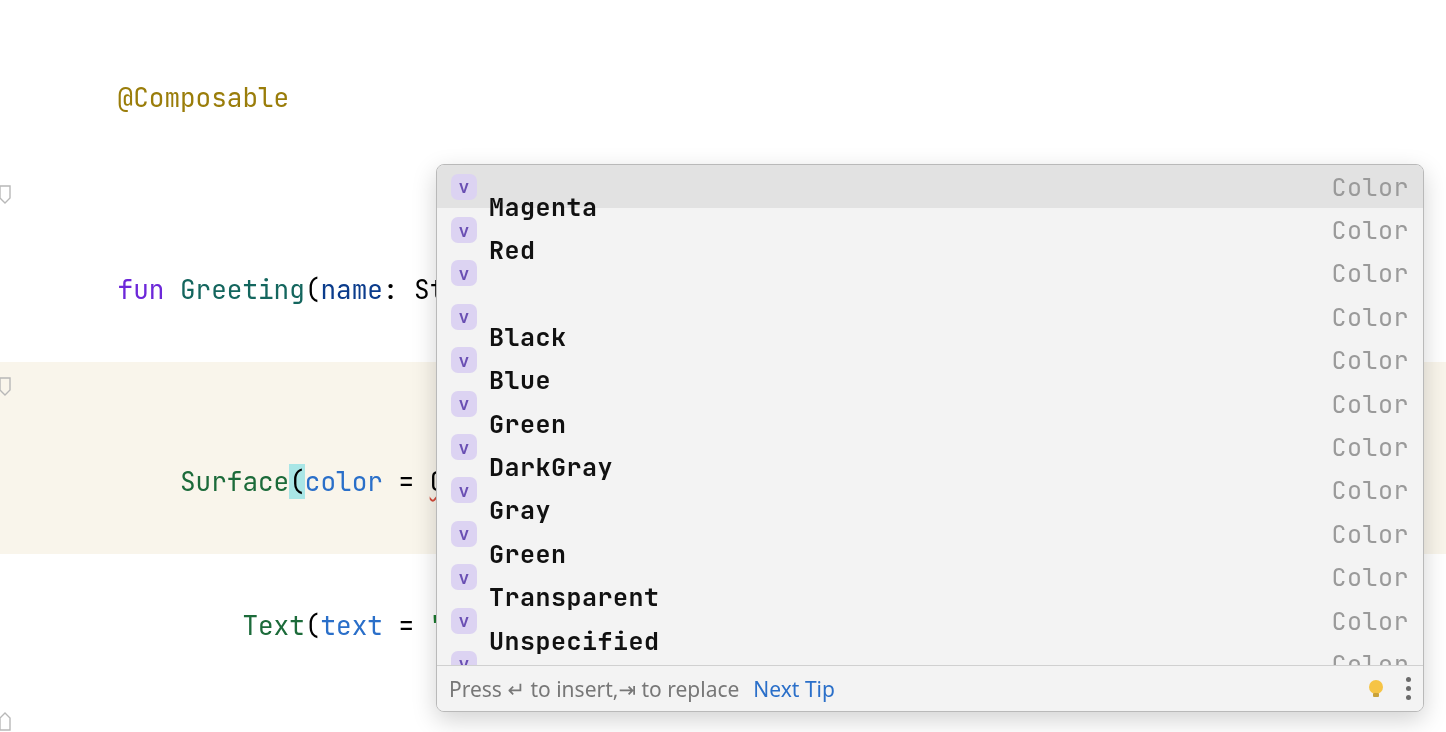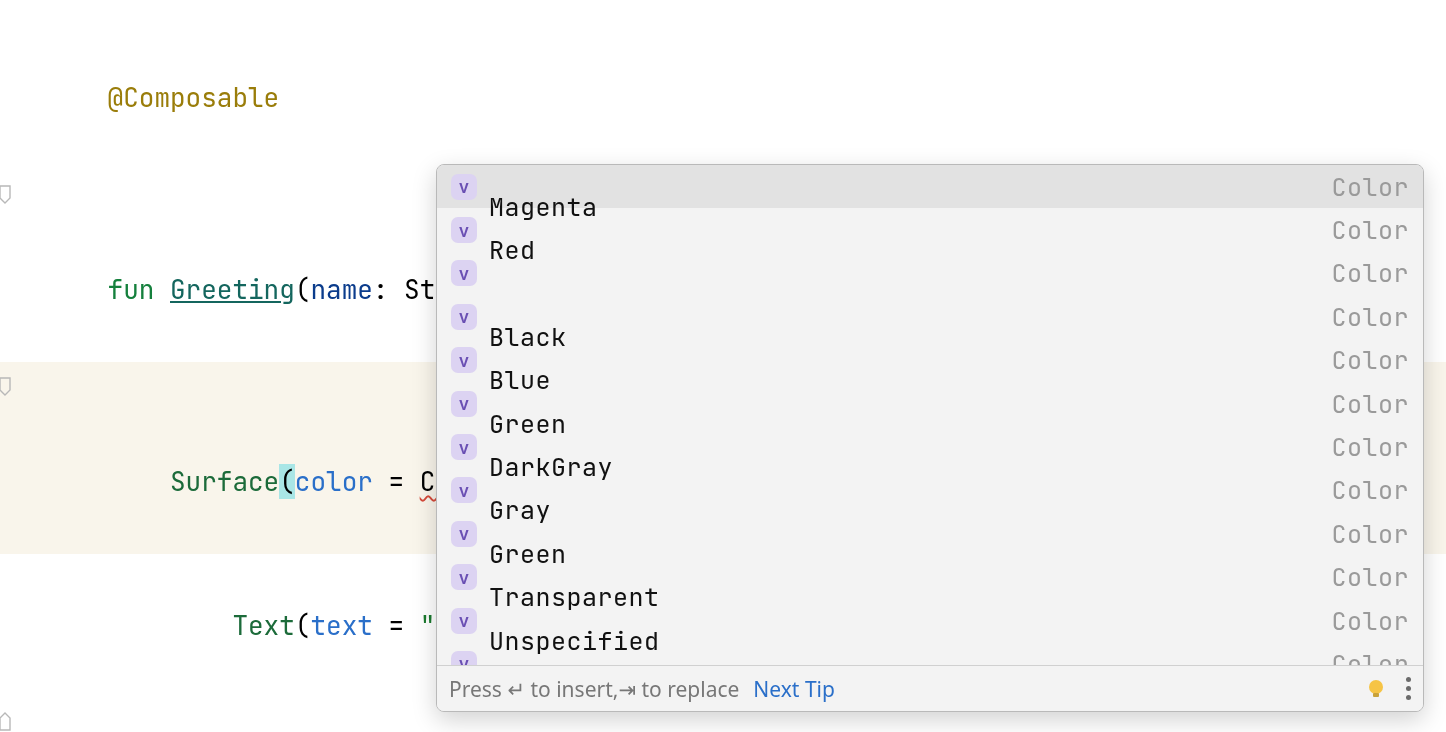--- a/index.html
+++ b/index.html
@@ -1,39 +1,39 @@
 <!DOCTYPE html>
 <html><head>
 <meta charset="utf-8">
 <style>
   * { margin:0; padding:0; box-sizing:border-box; }
   html,body { width:1446px; height:732px; background:#ffffff; font-family:"JetBrains Mono","Menlo","Consolas",monospace; overflow:hidden; }
   .editor { position:relative; width:100%; height:100%; }
   .code { padding:26px 0 0 0; font-size:26px; line-height:48px; letter-spacing:0; }
-  .line { position:relative; white-space:pre; padding-left:14px; }
+  .line { position:relative; white-space:pre; padding-left:24px; }
   .line.full-hl { background:#f9f5eb; }
   .gutter-icon { position:absolute; left:-2px; top:14px; width:14px; height:20px; }
   .gutter-icon svg { display:block; }
   .tok-annot   { color:#9a7d0a; }
-  .tok-keyword { color:#15803d; }
-  .tok-funcdecl{ color:#14665e;text-decoration:underline; }
+  .tok-keyword { color:#6d28d9; }
+  .tok-funcdecl{ color:#14665e; }
   .tok-param   { color:#0b3c8c; }
   .tok-call    { color:#1c6b3a; }
   .tok-namedarg{ color:#2a6fc9; }
   .tok-ref     { color:#000; }
   .tok-str     { color:#1a7a2e; }
   .tok-punct   { color:#000; }
   .paren-match { background:#a9e6e6; }
   .err-underline { text-decoration:underline wavy #d54a3a; text-decoration-thickness:2px; text-underline-offset:4px; }
   .popup { position:absolute; left:436px; top:164px; width:988px; height:548px; background:#f3f3f3; border:1px solid #b9b9b9; border-radius:8px; box-shadow:0 8px 24px rgba(0,0,0,.18); overflow:hidden; display:flex; flex-direction:column; }
   .popup-list { flex:1; overflow:hidden; }
   .row { display:flex; align-items:center; height:43.4px; padding:0 14px; font-size:25px; }
   .row.selected { background:#e2e2e2; }
   .v-badge { width:26px; height:26px; border-radius:7px; background:#dcd3f2; color:#6a4fb3; font-family:ui-sans-serif,system-ui,sans-serif; font-size:17px; font-weight:600; display:flex; align-items:center; justify-content:center; margin-right:12px; }
-  .row-label { font-weight:400; color:#111; letter-spacing:.5px;margin-top:40px; }
+  .row-label { font-weight:700; color:#111; letter-spacing:.5px;margin-top:40px; }
   .row-type  { margin-left:auto; color:#9a9a9a; letter-spacing:.5px; }
   .popup-footer { height:46px; border-top:1px solid #d0d0d0; display:flex; align-items:center; padding:0 12px; font-family:ui-sans-serif,system-ui,"Segoe UI",sans-serif; font-size:21px; color:#777; background:#f3f3f3; }
   .footer-hint-a { }
   .footer-hint-b { }
   .footer-key { font-family:inherit; }
   .next-tip { color:#2a6fc9; margin-left:14px; cursor:pointer; }
   .footer-spacer { flex:1; }
   .bulb { width:22px; height:22px; margin-right:18px; }
   .kebab { width:6px; display:flex; flex-direction:column; gap:4px; align-items:center; }
   .kebab span { width:5px; height:5px; border-radius:50%; background:#6b6b6b; display:block; }

